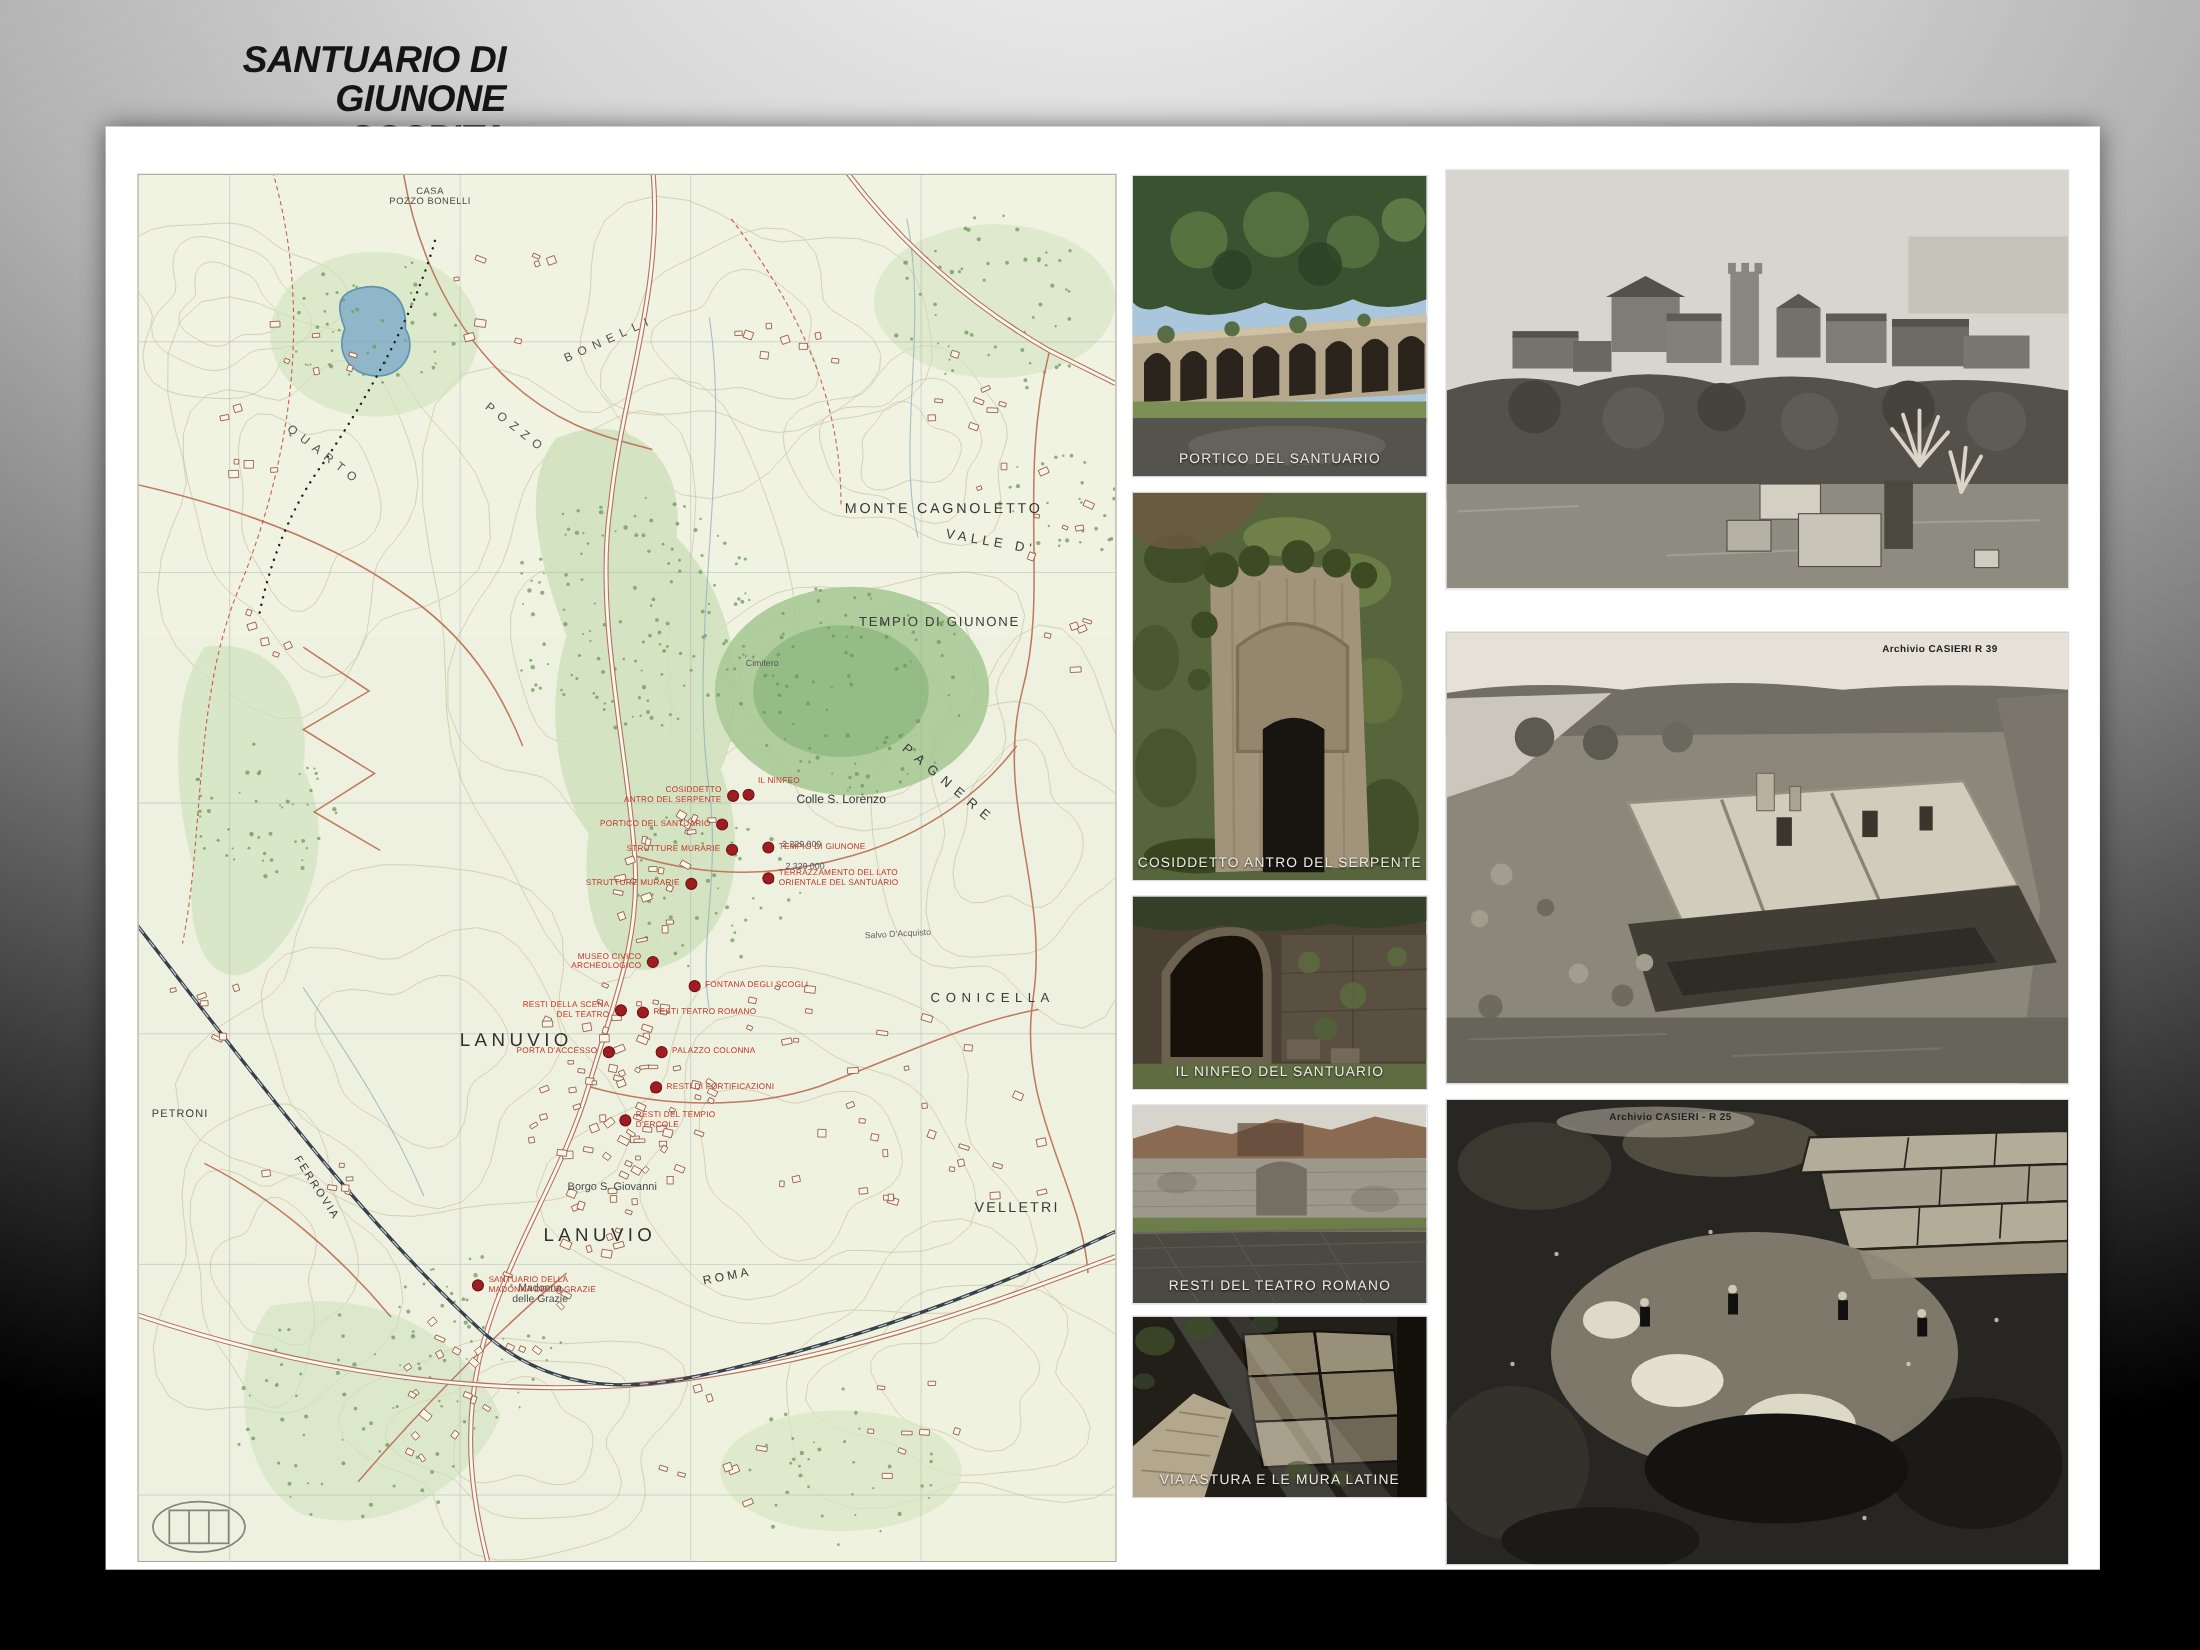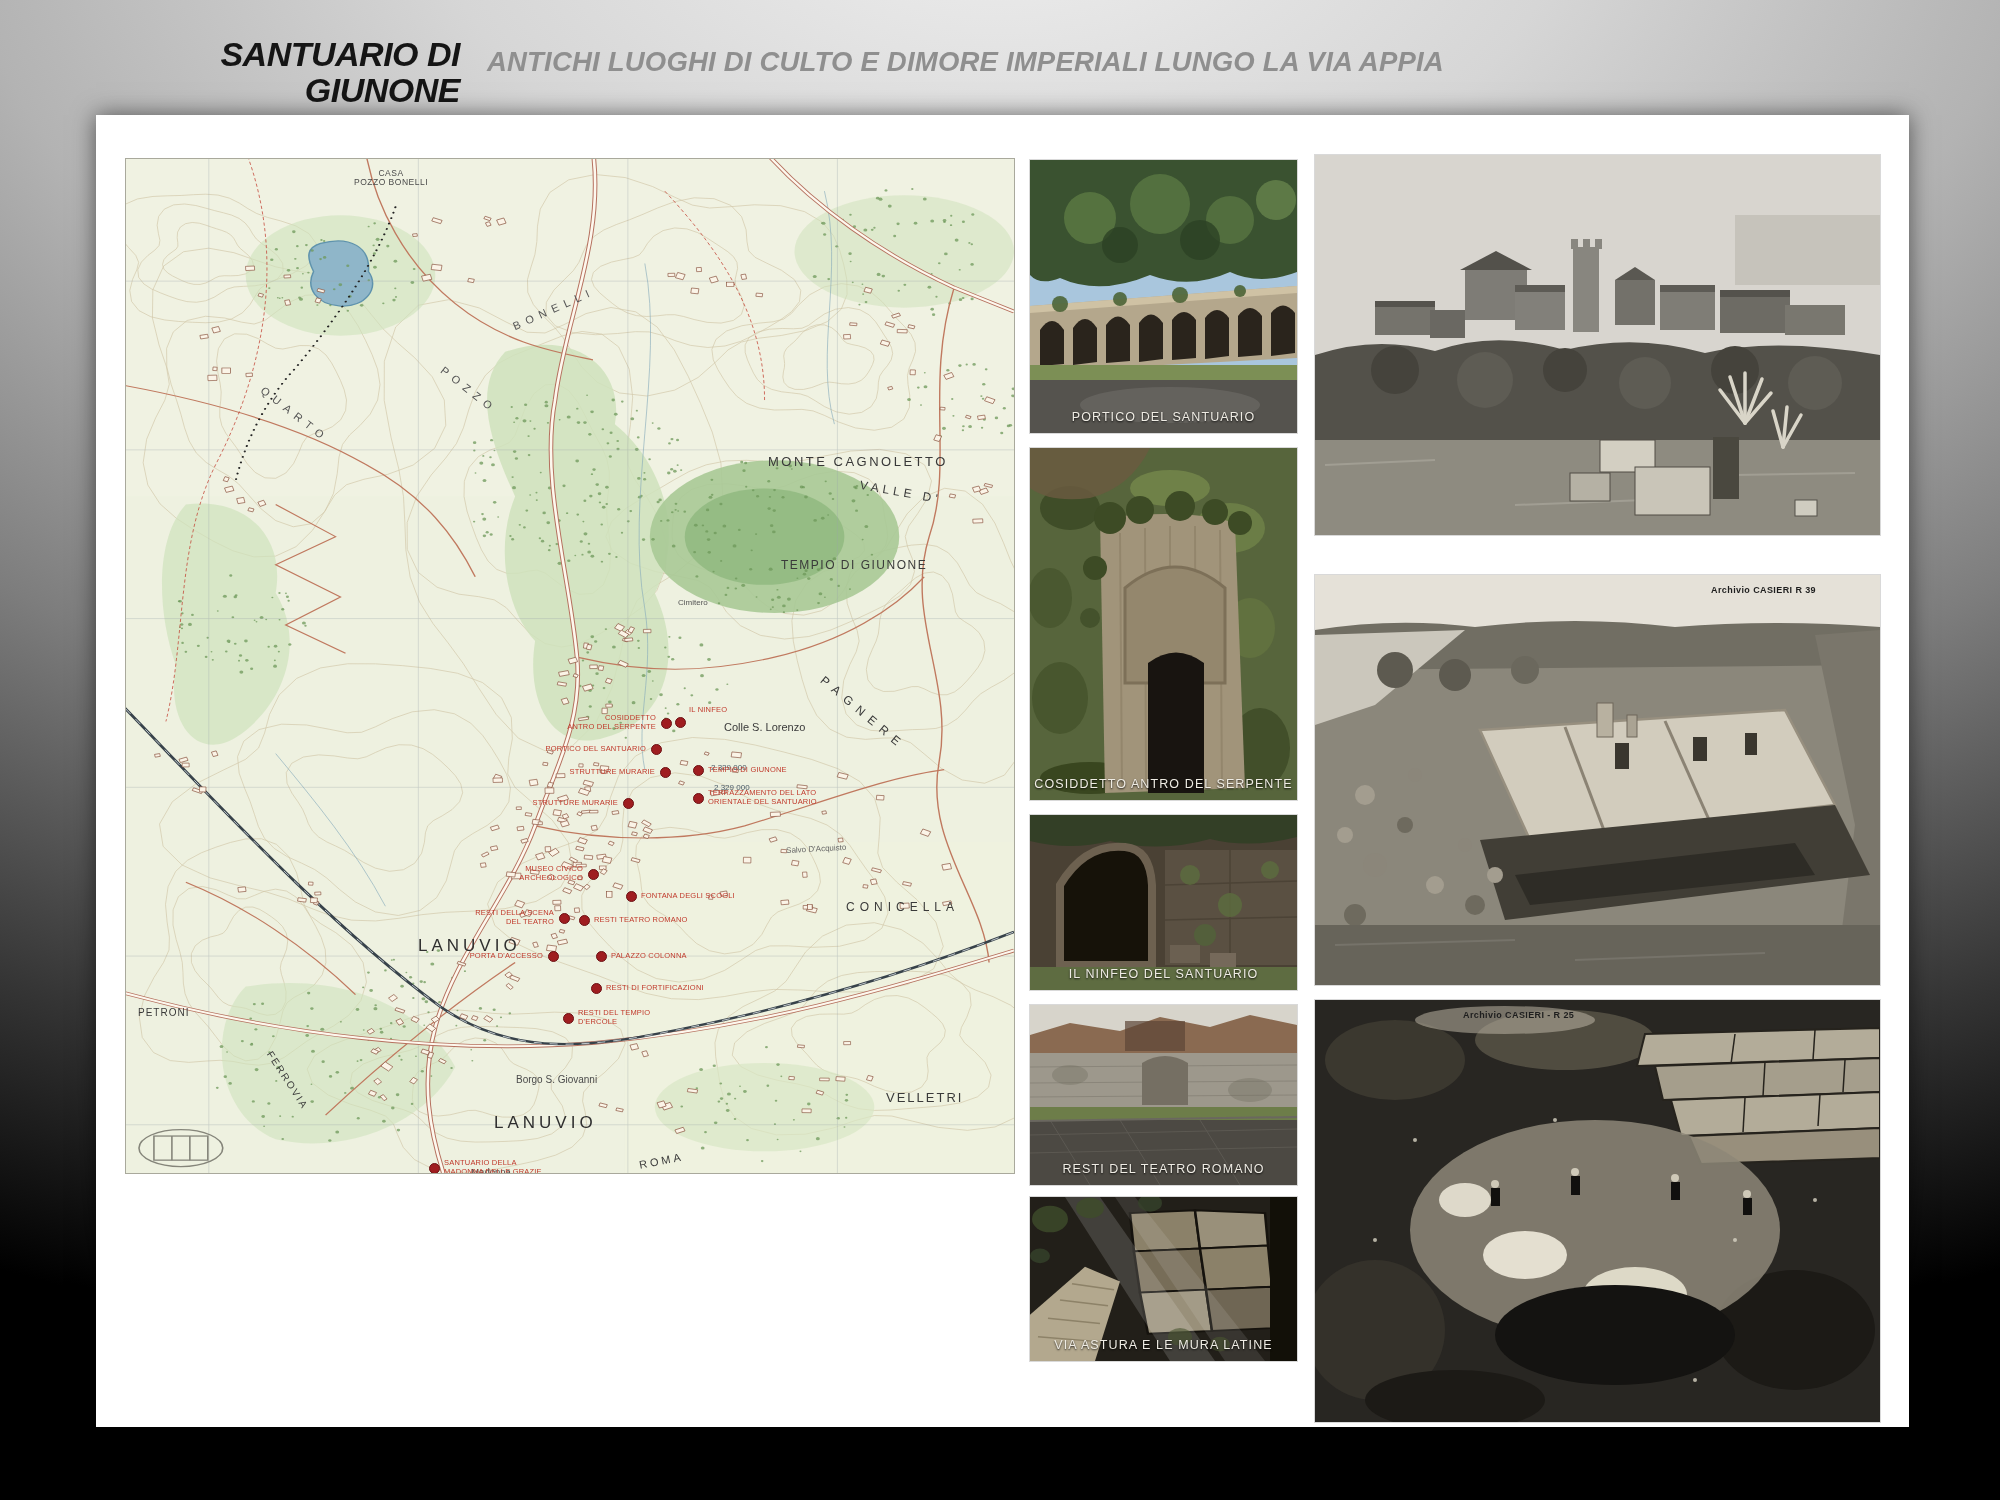--- a/index.html
+++ b/index.html
@@ -12,21 +12,21 @@
   
   .title-block{position:absolute;left:60px;top:36px;width:400px;text-align:right;color:#151515;}
   .title-line{font-size:34px;line-height:36px;font-weight:700;font-style:italic;letter-spacing:-.5px;}
   .subtitle{font-size:23px;font-style:italic;margin-top:3px;color:#1c1c1c;}
   .heading-block{position:absolute;left:487px;top:40px;color:#8f8f8f;}
   .heading-line{font-size:27.5px;font-weight:700;font-style:italic;line-height:43px;letter-spacing:.2px;}
   
   .board{position:absolute;left:96px;top:115px;width:1813px;height:1312px;background:#fff;
          box-shadow:0 0 22px rgba(0,0,0,.55);}
   
-  .map{position:absolute;left:29px;top:43px;width:890px;height:1016px;background:#eef1e0;
+  .map{position:absolute;left:29px;top:43px;width:890px;height:1262px;background:#eef1e0;
        border:1px solid #a9a99c;box-sizing:border-box;overflow:hidden;}
   .map svg{position:absolute;left:0;top:0;width:100%;height:100%;}
   .ml{position:absolute;color:#3a3a3a;white-space:nowrap;transform-origin:left top;line-height:1.1;}
   .ml.pre{white-space:pre-line;text-align:center;}
   .poi{position:absolute;width:0;height:0;}
   .dot{position:absolute;left:-5.5px;top:-5.5px;width:11px;height:11px;border-radius:50%;
        background:#9f1d20;border:1px solid #6d1114;box-sizing:border-box;}
   .plabel{position:absolute;font-size:7.5px;color:#c0392b;letter-spacing:.2px;line-height:1.15;
           white-space:pre-line;width:max-content;max-width:120px;}
   .pl{right:10px;top:50%;transform:translateY(-50%);text-align:right;}
@@ -45,21 +45,20 @@
 </style>
 </head>
 <body>
 
 <div class="title-block">
   <div class="title-line">SANTUARIO DI  GIUNONE</div>
   <div class="title-line">SOSPITA</div>
   <div class="subtitle">Lanuvio, Roma</div>
 </div>
 <div class="heading-block">
-  <div class="heading-line">ANTICHI LUOGHI DI CULTO E DIMORE IMPERIALI LUNGO LA VIA APPIA</div>
 </div>
 
 <div class="board">
 
   <div class="map">
     <svg id="mapsvg" viewBox="0 0 890 1262" preserveAspectRatio="none">
       <rect x="0" y="0" width="890" height="1262" fill="#eef1e0"></rect>
 
       <rect x="0" y="0" width="890" height="420" fill="#f2f3e3" opacity=".6"></rect>
       <rect x="500" y="850" width="390" height="412" fill="#f0f2de" opacity=".7"></rect>

